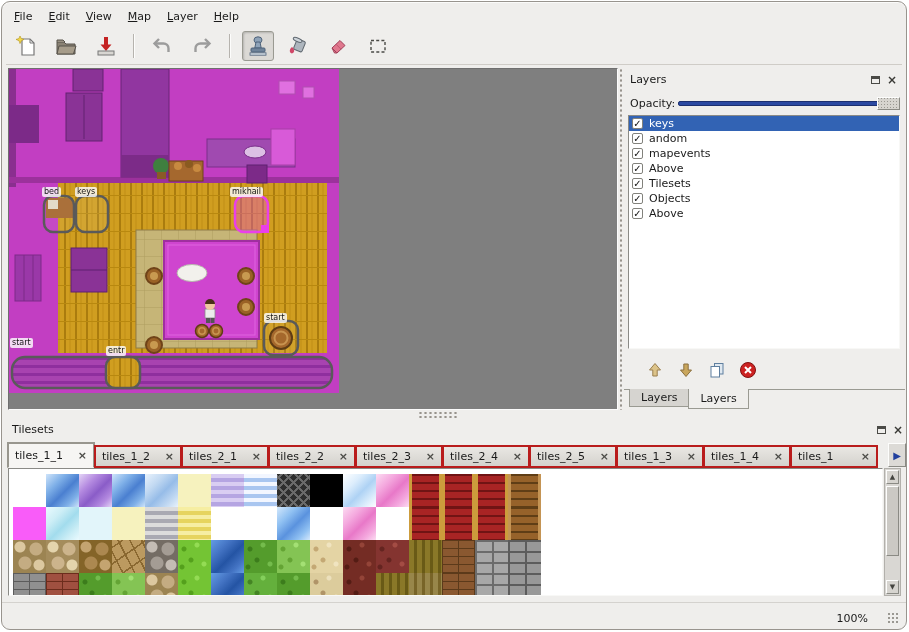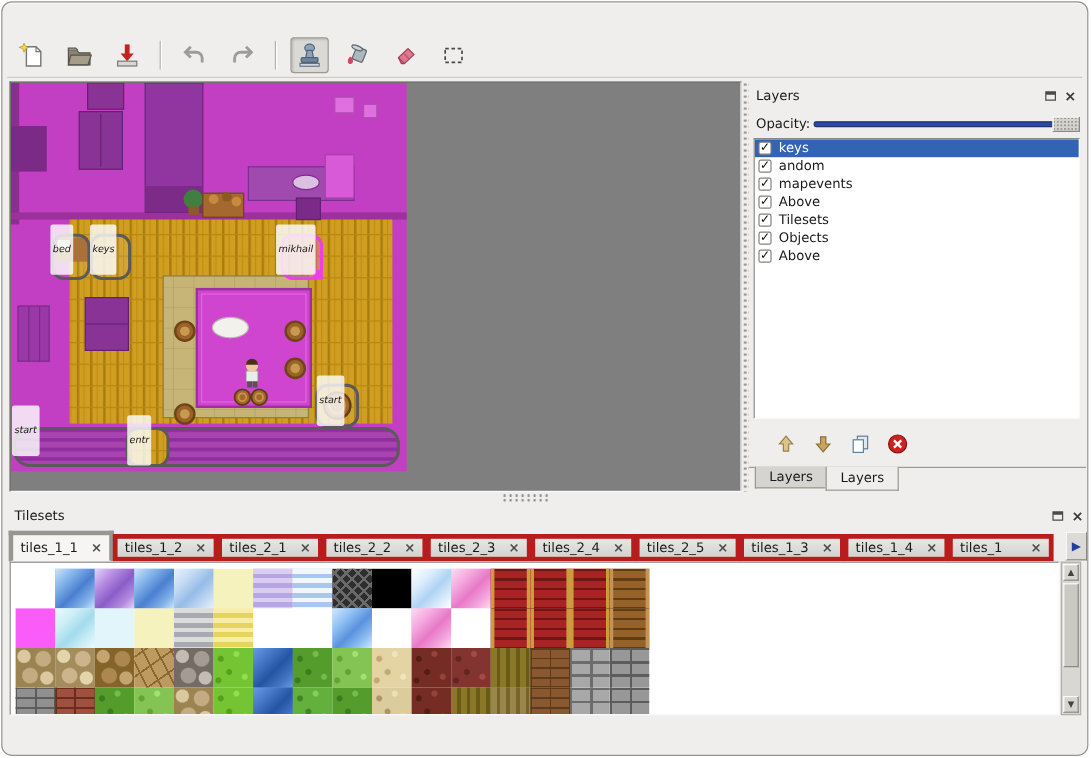--- a/index.html
+++ b/index.html
@@ -13,21 +13,21 @@
 
   
   #toolbar{position:absolute;left:4px;top:26px;right:4px;height:37px;display:flex;align-items:center;border-bottom:1px solid #cfccc7;}
   .tbtn{width:32px;height:30px;display:flex;align-items:center;justify-content:center;margin:0 4px;border:1px solid transparent;border-radius:3px;}
   .tbtn.active{background:#dbd9d5;border:1px solid #9a9a92;box-shadow:inset 1px 1px 2px rgba(0,0,0,.18);}
   .tsep{width:2px;height:24px;margin:0 7px;border-left:1px solid #b6b3ae;border-right:1px solid #fdfdfc;}
 
   
   #canvas{position:absolute;left:6px;top:66px;width:610px;height:342px;background:#7f7f7f;border:1px solid;border-color:#6f6f6f #fbfbfb #fbfbfb #6f6f6f;overflow:hidden;}
   #map-svg{position:absolute;left:0;top:0;}
-  .mlabel{position:absolute;font-size:8px;line-height:10px;padding:16px 2px;background:rgba(252,252,252,.82);border-radius:2px;color:#141414;white-space:nowrap;z-index:3;font-style:italic;}
+  .mlabel{position:absolute;font-size:8px;line-height:10px;padding:0 2px;background:rgba(252,252,252,.82);border-radius:2px;color:#141414;white-space:nowrap;z-index:3;}
 
   
   #vsplit{position:absolute;left:617px;top:66px;width:5px;height:342px;background-image:radial-gradient(circle,#97938c 1px,transparent 1.3px);background-size:4px 5px;}
   #hsplit{position:absolute;left:416px;top:409px;width:40px;height:7px;background-image:radial-gradient(circle,#97938c 1px,transparent 1.3px);background-size:5px 4px;}
 
   
   .dock-title{position:absolute;font-size:11px;}
   .dock-btn{position:absolute;width:14px;height:13px;display:flex;align-items:center;justify-content:center;}
   .float-glyph{width:9px;height:8px;border:1px solid #4a4a46;border-top:3px solid #4a4a46;}
   .close-glyph{font-size:12px;font-weight:bold;color:#3a3a36;line-height:12px;}
@@ -41,21 +41,21 @@
   .chk{width:11px;height:11px;background:#fff;border:1px solid #82827c;border-radius:2px;font-size:10px;line-height:9px;text-align:center;color:#111;flex:0 0 auto;}
   #layer-ops{position:absolute;left:642px;top:357px;display:flex;gap:9px;align-items:center;}
   .lop{width:22px;height:22px;display:flex;align-items:center;justify-content:center;}
   #dock-tab-line{position:absolute;left:622px;top:387px;width:281px;height:1px;background:#9a9a92;}
   #dock-tabs{position:absolute;left:627px;top:387px;display:flex;align-items:flex-start;}
   .dtab{height:18px;line-height:18px;padding:0 11px;background:#d6d4d0;border:1px solid #9a9a92;border-top:none;margin-right:-1px;}
   .dtab.active{background:#efeeec;height:20px;line-height:20px;}
 
   
   #ts-tabs{position:absolute;left:5px;top:440px;width:880px;height:26px;display:flex;align-items:flex-end;overflow:hidden;}
-  .ts-tab{flex:0 0 88px;display:flex;align-items:center;height:23px;margin-top:3px;padding:0 6px;background:linear-gradient(#e9e7e3,#d4d2cd);border:4px solid #b91c1c;margin-right:-1px;}
+  .ts-tab{flex:0 0 88px;display:flex;align-items:center;height:23px;margin-top:3px;padding:0 6px;background:linear-gradient(#e9e7e3,#d4d2cd);border:2px solid #b91c1c;margin-right:-1px;}
   .ts-tab.active{height:26px;margin-top:0;background:#f6f5f3;border-color:#98968e;border-bottom:1px solid #f6f5f3;}
   .ts-lab{overflow:hidden;white-space:nowrap;text-overflow:clip;}
   .ts-x{margin-left:auto;font-size:11px;font-weight:bold;color:#4c4c48;padding-left:4px;}
   #ts-scroll-right{position:absolute;left:886px;top:441px;width:18px;height:24px;background:#dcdad6;border:1px solid;border-color:#fdfdfc #8a8a84 #8a8a84 #fdfdfc;display:flex;align-items:center;justify-content:center;color:#21409e;font-size:10px;}
   #ts-view{position:absolute;left:6px;top:466px;width:875px;height:128px;background:#ffffff;border:1px solid;border-color:#8a8a86 #f8f8f6 #f8f8f6 #8a8a86;overflow:hidden;}
   #tiles-grid{position:absolute;left:4px;top:5px;}
   .tile-row{display:flex;}
   .tile{width:33px;height:33px;flex:0 0 33px;}
   #ts-sb{position:absolute;left:882px;top:466px;width:17px;height:128px;background:#d9d7d3;border:1px solid #b2b0ab;}
   .sb-btn{position:absolute;left:1px;width:13px;height:14px;background:#d6d4cf;border:1px solid;border-color:#fdfdfc #8a8a84 #8a8a84 #fdfdfc;font-size:7px;color:#44443f;text-align:center;line-height:13px;}
@@ -64,20 +64,28 @@
   
   #statusbar{position:absolute;left:0;right:0;top:600px;height:29px;border-top:1px solid #d4d2ce;}
   #zoom-level{position:absolute;right:38px;top:9px;}
   #grip{position:absolute;right:7px;bottom:7px;width:12px;height:12px;background-image:radial-gradient(circle,#9a9892 1px,transparent 1.3px);background-size:4px 4px;}
 </style>
 </head>
 <body>
 
 <div id="window">
 
+  <div id="menubar">
+      <div class="menu-item">File</div>
+      <div class="menu-item">Edit</div>
+      <div class="menu-item">View</div>
+      <div class="menu-item">Map</div>
+      <div class="menu-item">Layer</div>
+      <div class="menu-item">Help</div>
+    </div>
 
   <div id="toolbar">
     <div class="tbtn">
       <svg width="24" height="24">
           <path d="M8 5h8l4 4v12H8z" fill="#ffffff" stroke="#777" stroke-width="1.2"></path>
           <path d="M16 5v4h4" fill="none" stroke="#777"></path>
           <path d="M6 2l1.3 2.6L10 5.4 7.4 6.7 6 9.6 5 6.7 2 5.4l2.9-.8z" fill="#f2d84a" stroke="#b3951e" stroke-width=".6"></path>
         </svg>
     </div>
     <div class="tbtn">
@@ -448,14 +456,18 @@
           <div class="tile" style="background-color: rgb(152, 152, 152); background-image: repeating-linear-gradient(rgb(92, 92, 92) 0px, rgb(92, 92, 92) 2px, transparent 2px, transparent 11px), repeating-linear-gradient(90deg, rgb(92, 92, 92) 0px, rgb(92, 92, 92) 2px, transparent 2px, transparent 17px), repeating-linear-gradient(rgb(192, 192, 192) 0px, rgb(192, 192, 192) 1px, transparent 1px, transparent 11px);"></div>
         </div>
       </div>
   </div>
   <div id="ts-sb">
     <div class="sb-btn" style="top:1px">▲</div>
     <div id="ts-thumb"></div>
     <div class="sb-btn" style="bottom:1px">▼</div>
   </div>
 
+  <div id="statusbar">
+    <span id="zoom-level">100%</span>
+    <div id="grip"></div>
+  </div>
 
 </div>
 
 </body></html>

